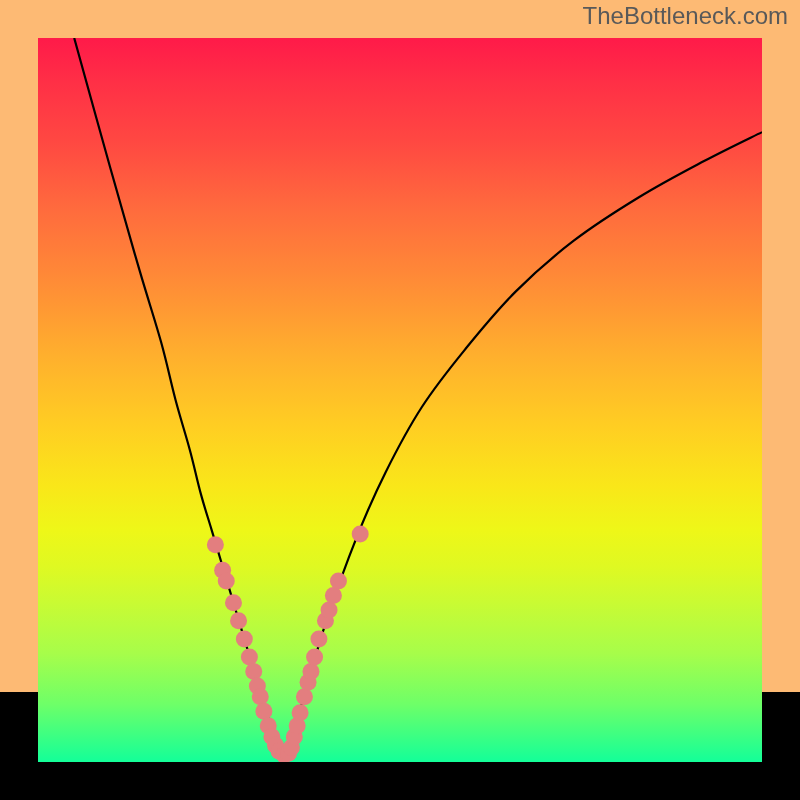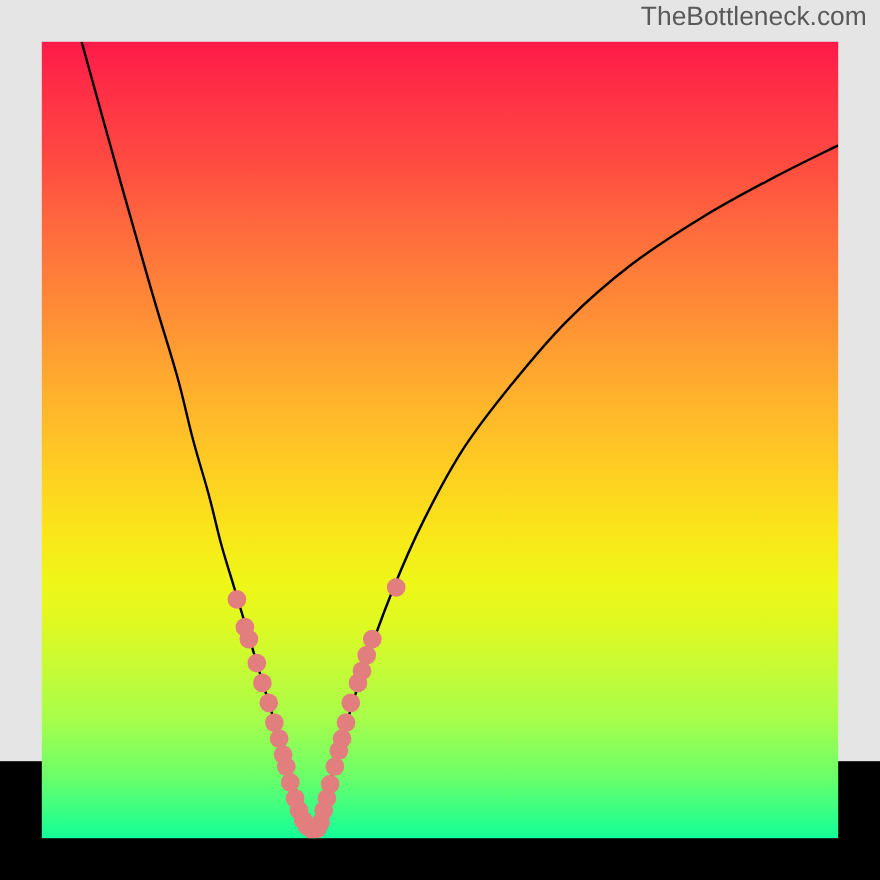--- a/index.html
+++ b/index.html
@@ -8,21 +8,21 @@
     width: 800px;
     height: 800px;
     overflow: hidden;
     background: #000;
     font-family: Arial, Helvetica, sans-serif;
   }
   .frame {
     position: relative;
     width: 800px;
     height: 692px;
-    background: #e5e5e5;
+    background: #fdba74;
   }
   .plot-area {
     position: absolute;
     left: 38px;
     top: 38px;
     width: 724px;
     height: 724px;
     
     background: linear-gradient(
       to bottom,

